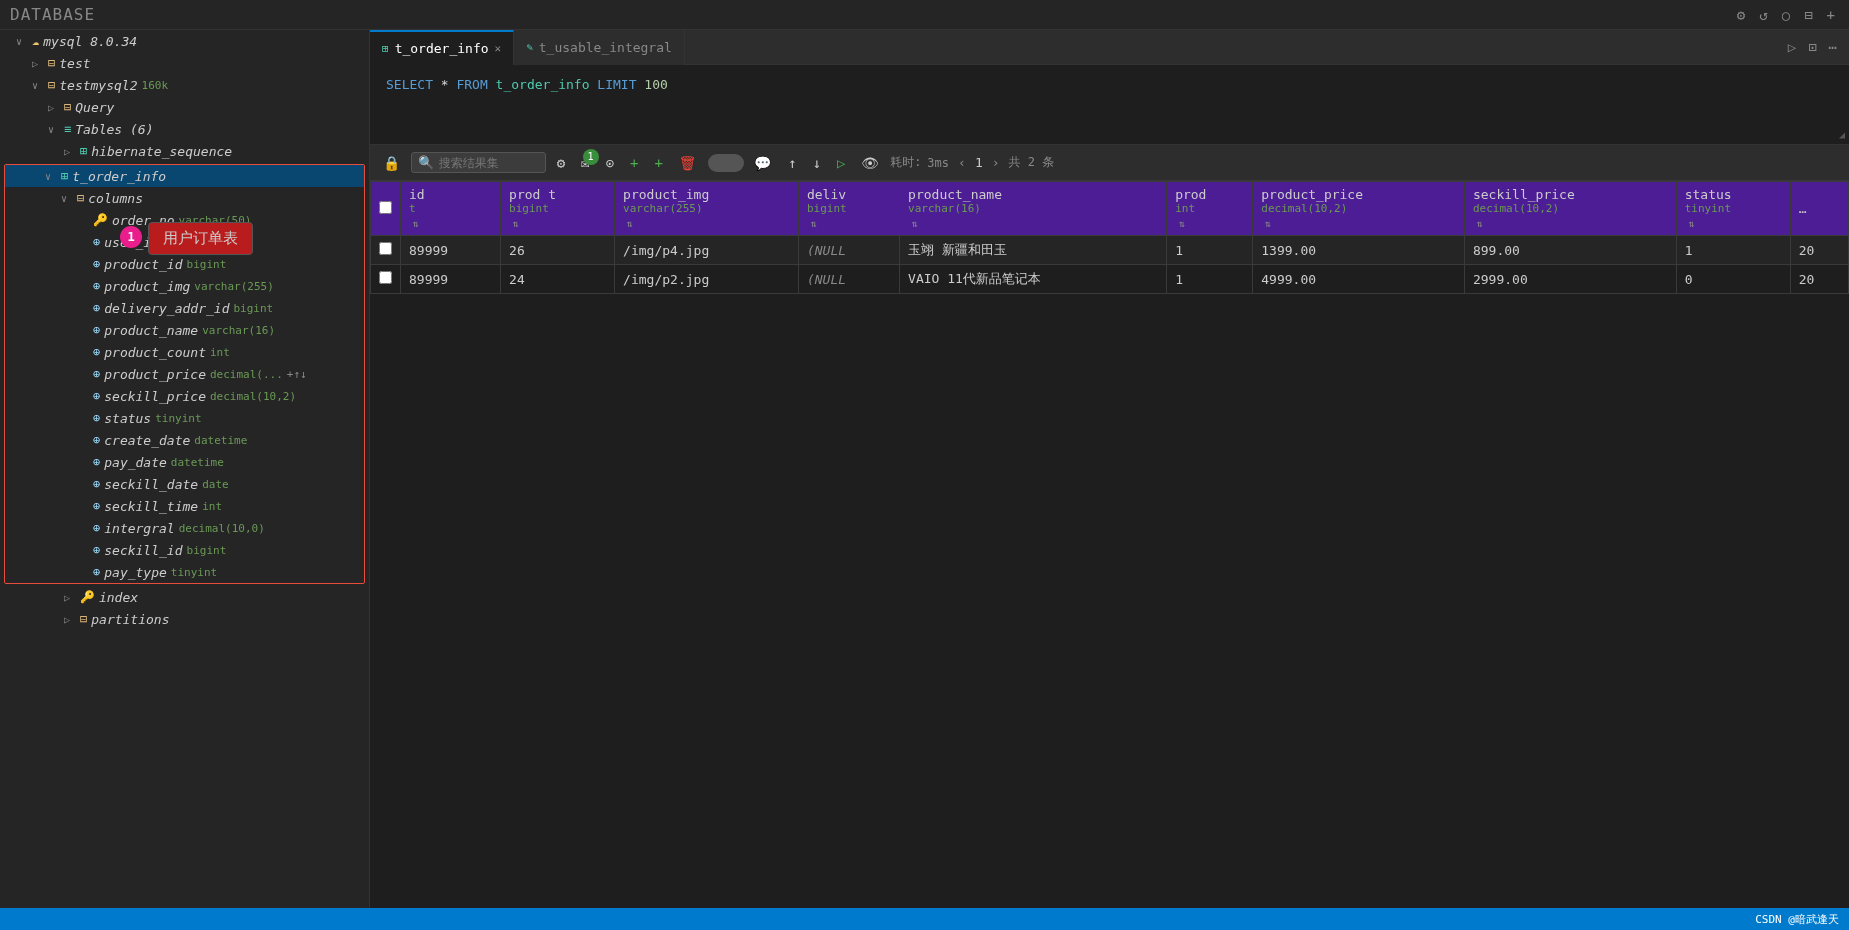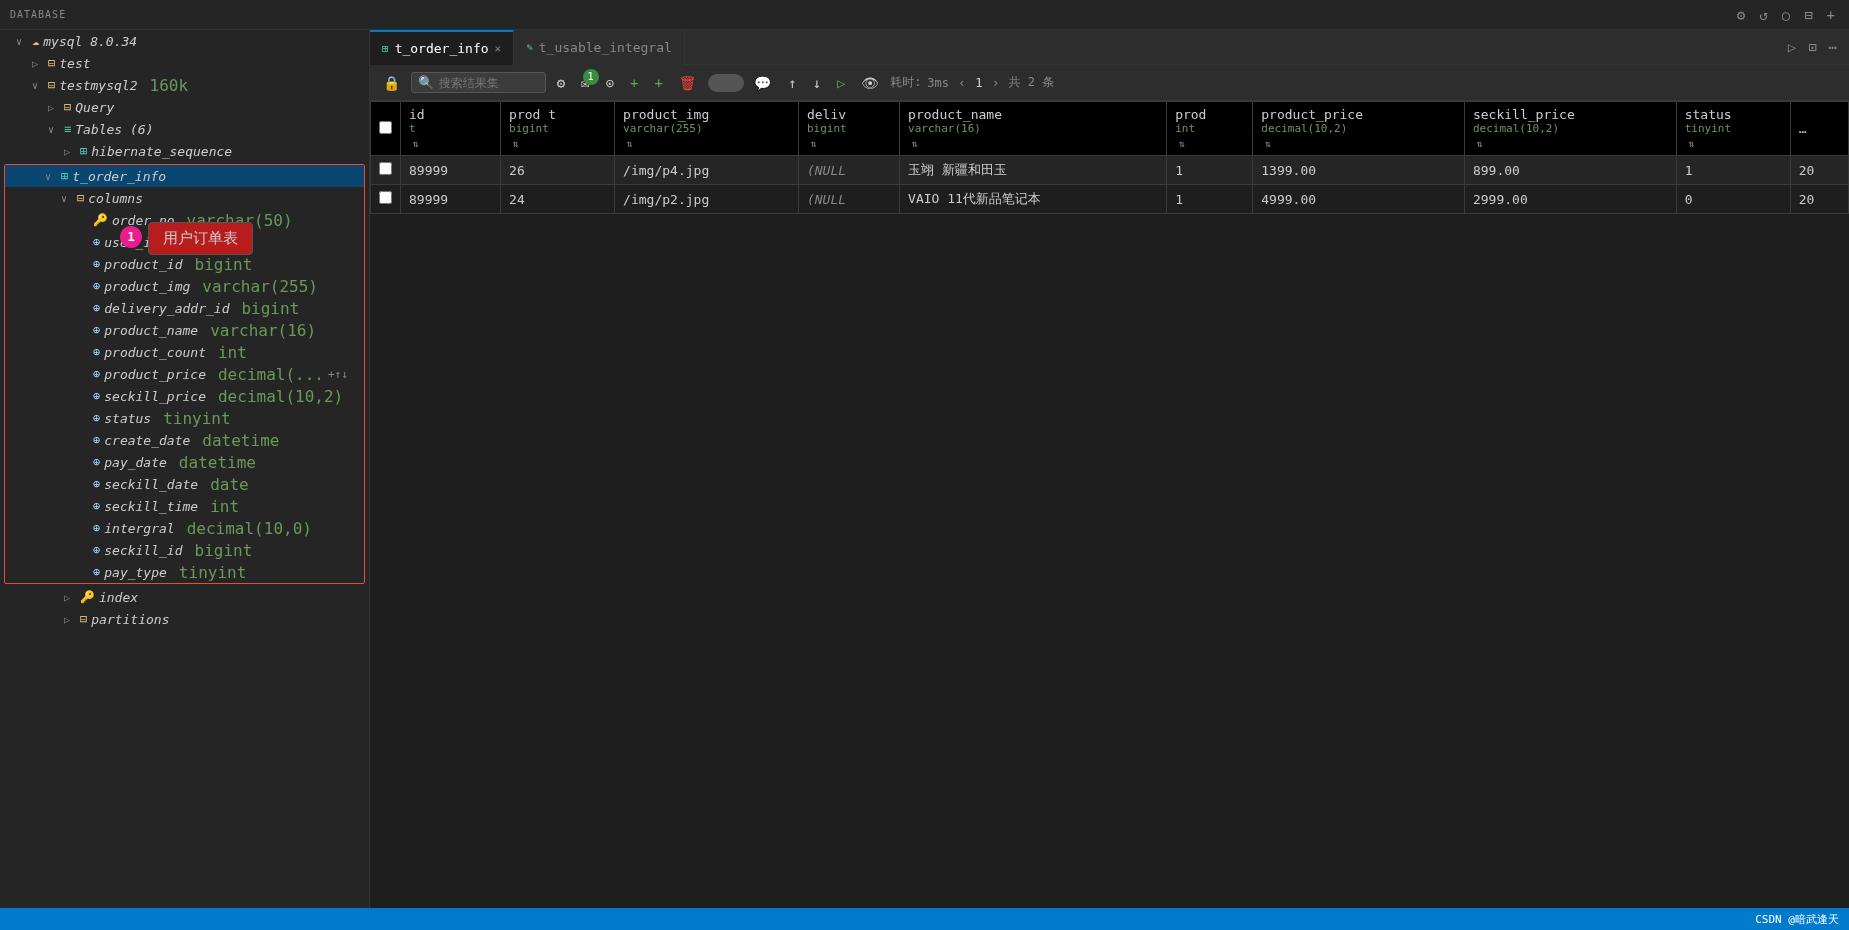--- a/index.html
+++ b/index.html
@@ -18,21 +18,21 @@
       background: #252526;
       height: 30px;
       display: flex;
       align-items: center;
       padding: 0 10px;
       border-bottom: 1px solid #333;
       gap: 8px;
     }
     .top-bar-label {
       color: #888;
-      font-size: 10px;
+      font-size: 16px;
       text-transform: uppercase;
       letter-spacing: 1px;
     }
     .top-bar-icons {
       display: flex;
       gap: 6px;
       margin-left: auto;
     }
     .icon-btn {
       color: #888;
@@ -78,21 +78,21 @@
     .db-icon { color: #e8c66d; }
     .table-icon { color: #4ec9b0; }
     .folder-icon { color: #dcb67a; }
     .key-icon { color: #e8c66d; }
     .col-field-icon { color: #9cdcfe; }
     .indent-1 { padding-left: 16px; }
     .indent-2 { padding-left: 32px; }
     .indent-3 { padding-left: 48px; }
     .indent-4 { padding-left: 64px; }
     .indent-5 { padding-left: 80px; }
-    .type-label { color: #6a9955; font-size: 16px; margin-left: 12px; }
+    .type-label { color: #6a9955; font-size: 11px; margin-left: 4px; }
     .item-label { color: #cccccc; font-style: italic; }
     .item-selected { background: #094771; }
     
     .tooltip-badge {
       position: absolute;
       left: 120px;
       top: 196px;
       background: #e91e8c;
       color: white;
       width: 22px;
@@ -247,21 +247,21 @@
       background: #1e1e1e;
     }
     .results-table-wrapper::-webkit-scrollbar { height: 8px; width: 8px; }
     .results-table-wrapper::-webkit-scrollbar-thumb { background: #555; }
     table {
       width: 100%;
       border-collapse: collapse;
       font-size: 13px;
     }
     thead tr {
-      background: #000000;
+      background: #4c1d95;
       position: sticky;
       top: 0;
       z-index: 5;
       padding-left: 48px;
     }
     th {
       padding: 5px 8px;
       border: 1px solid #3a3a3a;
       color: #cccccc;
       text-align: left;
@@ -528,20 +528,30 @@
         <span class="tab-icon">✎</span>
         <span>t_usable_integral</span>
       </div>
       <div class="tab-actions">
         <span class="icon-btn">▷</span>
         <span class="icon-btn">⊡</span>
         <span class="icon-btn">⋯</span>
       </div>
     </div>
 
+    <div class="sql-editor">
+      <span class="sql-keyword">SELECT</span>
+      <span class="sql-star"> * </span>
+      <span class="sql-keyword">FROM</span>
+      <span class="sql-table"> t_order_info </span>
+      <span class="sql-keyword">LIMIT</span>
+      <span class="sql-number"> 100</span>
+      
+      <div style="position:absolute;right:4px;bottom:4px;color:#555;font-size:10px;">◢</div>
+    </div>
 
     <div class="results-toolbar">
       <span class="toolbar-btn">🔒</span>
       <div class="search-box">
         <span>🔍</span>
         <input type="text" placeholder="搜索结果集" style="">
       </div>
       <span class="toolbar-btn">⚙</span>
 
       <div style="position:relative;display:inline-flex;">

